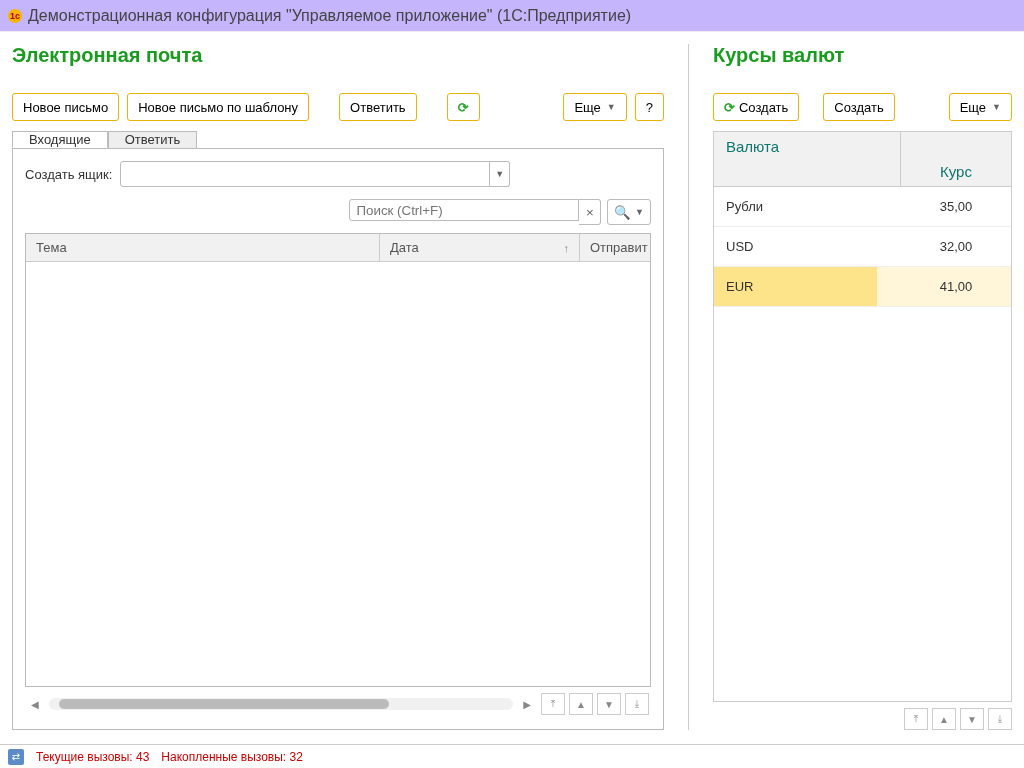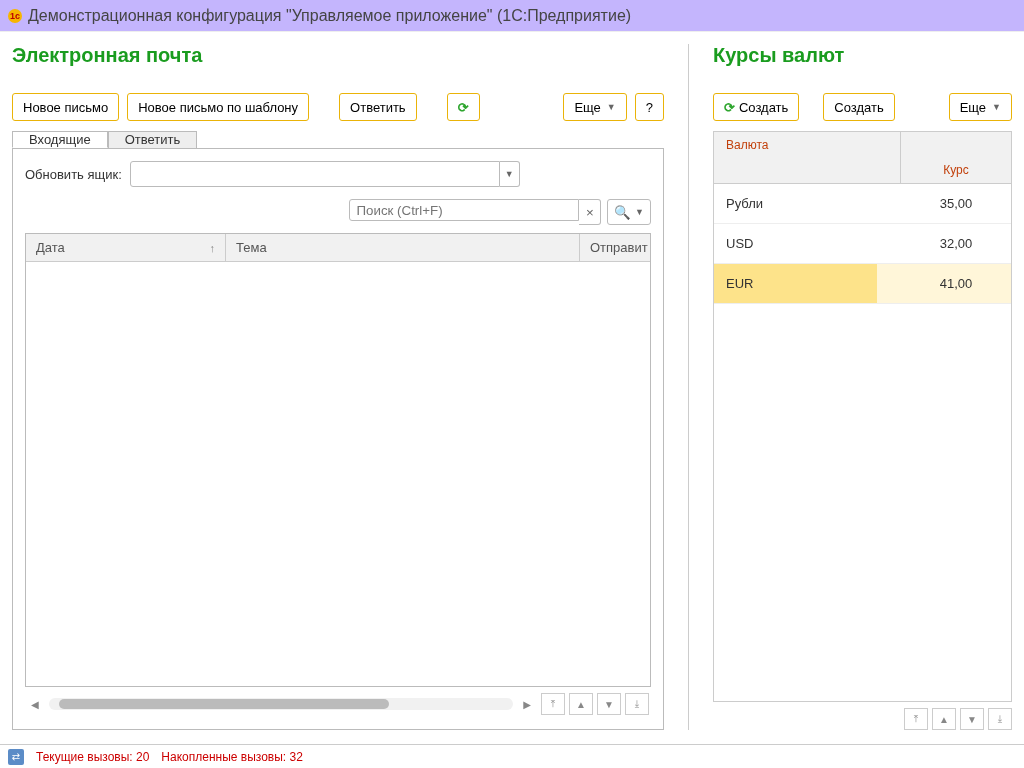--- a/index.html
+++ b/index.html
@@ -39,21 +39,21 @@
 .gh-from { width:70px; border-right:none; }
 .grid-body { flex:1; background:#fff; }
 .scroll-row { display:flex; align-items:center; gap:6px; padding:6px 2px 2px 2px; }
 .hscroll { flex:1; height:12px; background:#f1f1f1; border-radius:6px; position:relative; display:flex; align-items:center; }
 .hscroll-thumb { height:10px; background:#bbb; border-radius:5px; width:330px; margin-left:10px; }
 .hscroll-arrow { font-size:10px; color:#888; padding:0 4px; cursor:pointer; }
 .footer-btns { display:flex; gap:4px; }
 .nav-btn { border:1px solid #ccc; background:#fff; width:24px; height:22px; font-size:10px; cursor:pointer; color:#888; display:flex; align-items:center; justify-content:center; }
 .rates-grid { border:1px solid #ccc; flex:1; display:flex; flex-direction:column; }
 .rates-header { display:flex; background:#f1f1f1; border-bottom:1px solid #ccc; }
-.rh { padding:6px 12px; font-size:12px; color:#c2410c; }
+.rh { padding:6px 12px; font-size:15px; color:#0f766e; }
 .rh-cur { flex:1; border-right:1px solid #ccc; }
 .rh-rate { width:110px; text-align:center;margin-top:25px; }
 .rates-body { flex:1; }
 .rate-row { display:flex; border-bottom:1px solid #eee; height:40px; align-items:center; }
 .rate-row.selected { background:linear-gradient(to right, #fde38a 55%, #fff6d9 55%); }
 .rate-cur { flex:1; padding:0 12px; }
 .rate-val { width:110px; text-align:center; padding:0 12px; }
 .right-footer { display:flex; justify-content:flex-end; gap:4px; padding-top:6px; }
 .status-bar { position:absolute; bottom:0; left:0; right:0; height:24px; border-top:1px solid #ccc; background:#fff; display:flex; align-items:center; padding:0 8px; gap:12px; font-size:12px; color:#c00; }
 .status-icon { width:16px; height:16px; background:#5b8cc7; border-radius:2px; display:flex; align-items:center; justify-content:center; font-size:10px; color:#fff; }
@@ -85,43 +85,43 @@
           <span class="caret">▼</span>
         </button>
       <button class="btn">?</button>
     </div>
     <div class="tabs">
       <div class="tab active">Входящие</div>
       <div class="tab">Ответить</div>
     </div>
     <div class="content-box">
       <div class="mailbox-row">
-        <span>Обновить ящик:</span>
+        <span>Создать ящик:</span>
         <div class="mailbox-select">
           <input class="mailbox-input" style="">
           <div class="mailbox-drop">▼</div>
         </div>
       </div>
       <div class="search-row">
         <div class="search-wrap">
           <input class="search-input" placeholder="Поиск (Ctrl+F)" style="">
           <button class="search-clear">×</button>
         </div>
         <button class="search-btn">
             <span class="search-mag">🔍</span>
             <span class="caret">▼</span>
           </button>
       </div>
       <div class="grid">
         <div class="grid-header">
+          <div class="gh gh-subj">Тема</div>
           <div class="gh gh-date">
               <span>Дата</span>
               <span class="sort-arrow">↑</span>
             </div>
-          <div class="gh gh-subj">Тема</div>
           <div class="gh gh-from">Отправит</div>
         </div>
         <div class="grid-body"></div>
       </div>
       <div class="scroll-row">
         <span class="hscroll-arrow">◀</span>
         <div class="hscroll">
             <div class="hscroll-thumb"></div>
           </div>
         <span class="hscroll-arrow">▶</span>
@@ -176,15 +176,15 @@
       <button class="nav-btn">⤒</button>
       <button class="nav-btn">▲</button>
       <button class="nav-btn">▼</button>
       <button class="nav-btn">⤓</button>
     </div>
   </div>
 </div>
 
 <div class="status-bar">
   <span class="status-icon">⇄</span>
-  <span>Текущие вызовы: 20</span>
+  <span>Текущие вызовы: 43</span>
   <span>Накопленные вызовы: 32</span>
 </div>
 
 </body></html>

